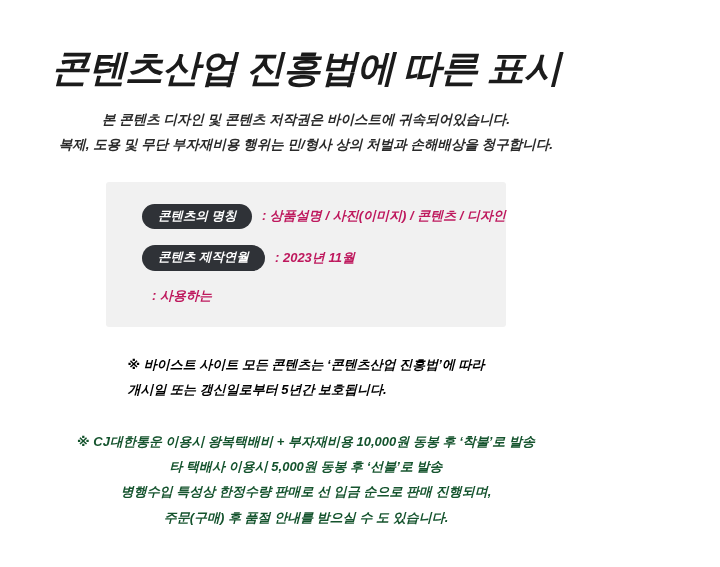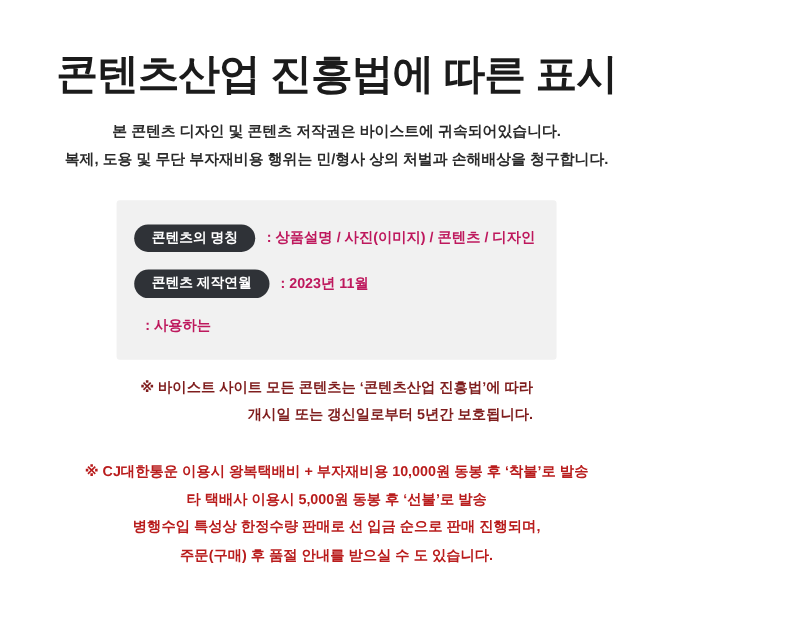--- a/index.html
+++ b/index.html
@@ -15,20 +15,21 @@
     overflow: hidden;
   }
   .page {
     width: 612px;
     height: 567px;
     position: relative;
     box-sizing: border-box;
     display: flex;
     flex-direction: column;
     align-items: center;
+    font-style: italic;
   }
   .title {
     margin-top: 46px;
     font-size: 38px;
     font-weight: 800;
     letter-spacing: -1px;
     color: #1b1b1b;
     text-align: center;
     line-height: 1.2;
   }
@@ -49,21 +50,21 @@
     background: #f1f1f1;
     border-radius: 3px;
     padding: 22px 0 22px 0;
     display: flex;
     flex-direction: column;
     gap: 16px;
   }
   .info-row {
     display: flex;
     align-items: center;
-    padding-left: 16px;
+    padding-left: 36px;
   }
   .pill {
     background: #2f3237;
     color: #ffffff;
     border-radius: 14px;
     font-size: 12.5px;
     font-weight: 700;
     padding: 6px 16px;
     white-space: nowrap;
     line-height: 1.1;
@@ -72,36 +73,36 @@
     box-sizing: border-box;
   }
   .row-value {
     margin-left: 10px;
     font-size: 13px;
     font-weight: 600;
     color: #be185d;
     white-space: nowrap;
   }
   .note-block {
-    margin-top: 12px;
-    text-align: right;
+    margin-top: 25px;
+    text-align: left;
     font-size: 13px;
     font-weight: 600;
-    color: #7f1d1d;
+    color: #000000;
     line-height: 1.95;
   }
   .note-block div {
     white-space: nowrap;
   }
   .shipping-block {
     margin-top: 26px;
     text-align: center;
     font-size: 13px;
     font-weight: 600;
-    color: #b91c1c;
+    color: #14532d;
     line-height: 1.95;
   }
   .shipping-block div {
     white-space: nowrap;
   }
 </style>
 </head>
 <body>
 
 <div class="page">

